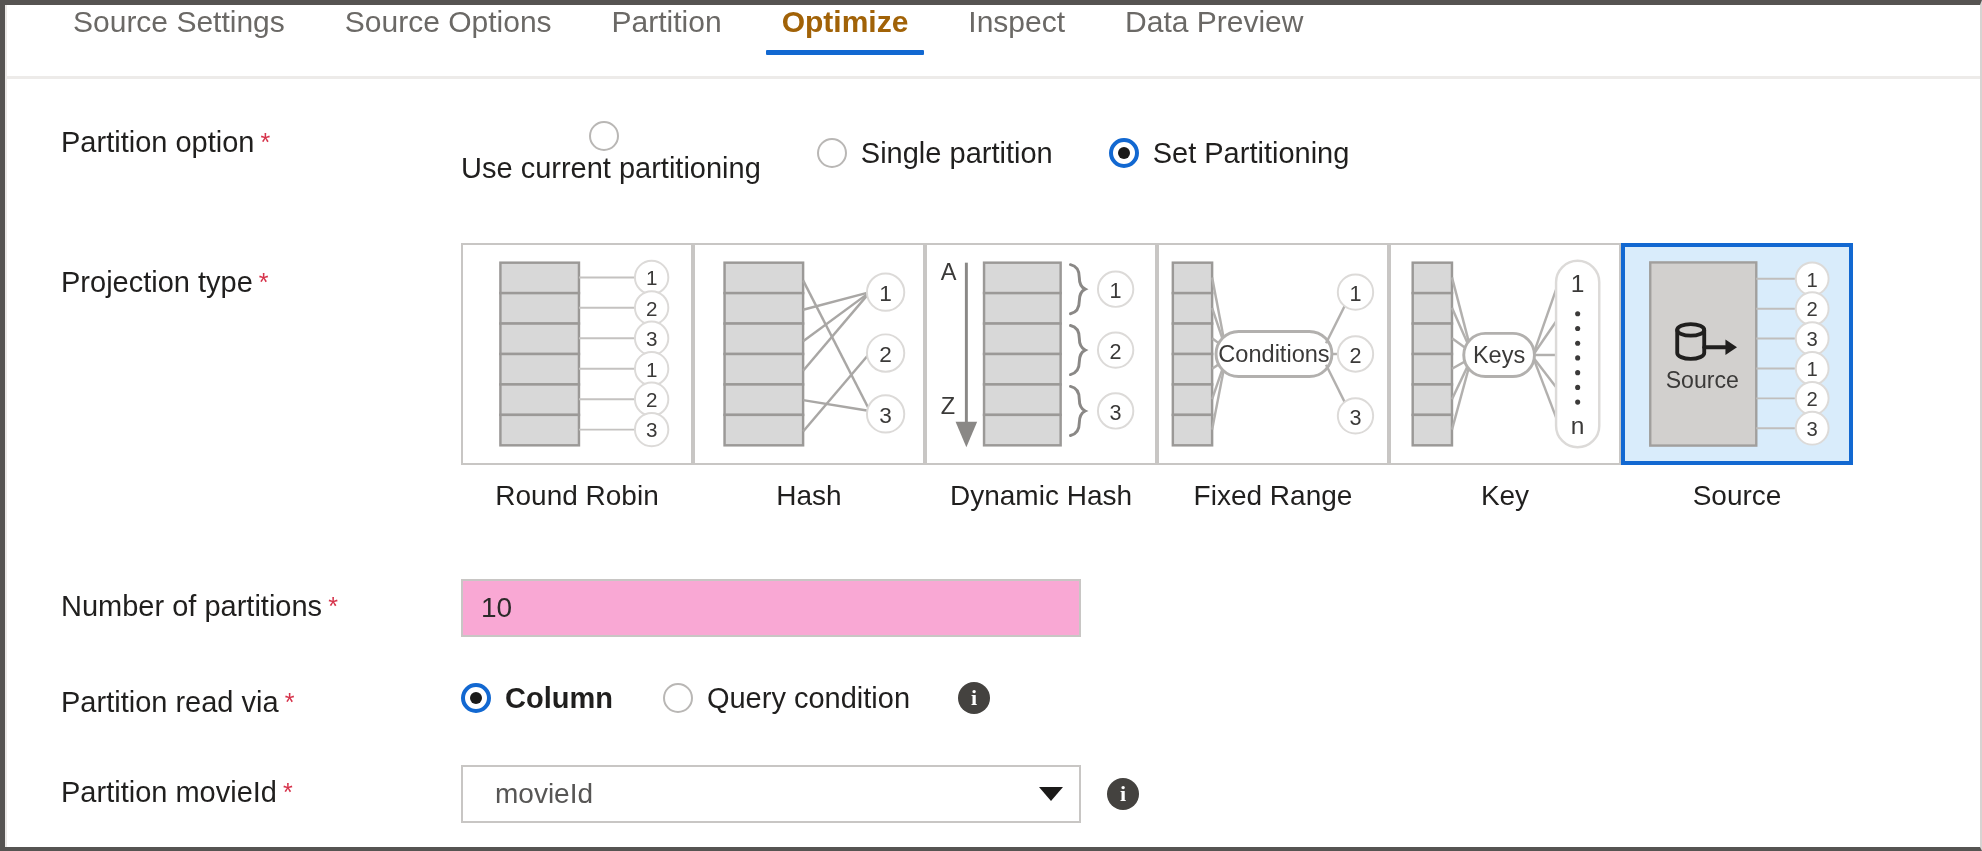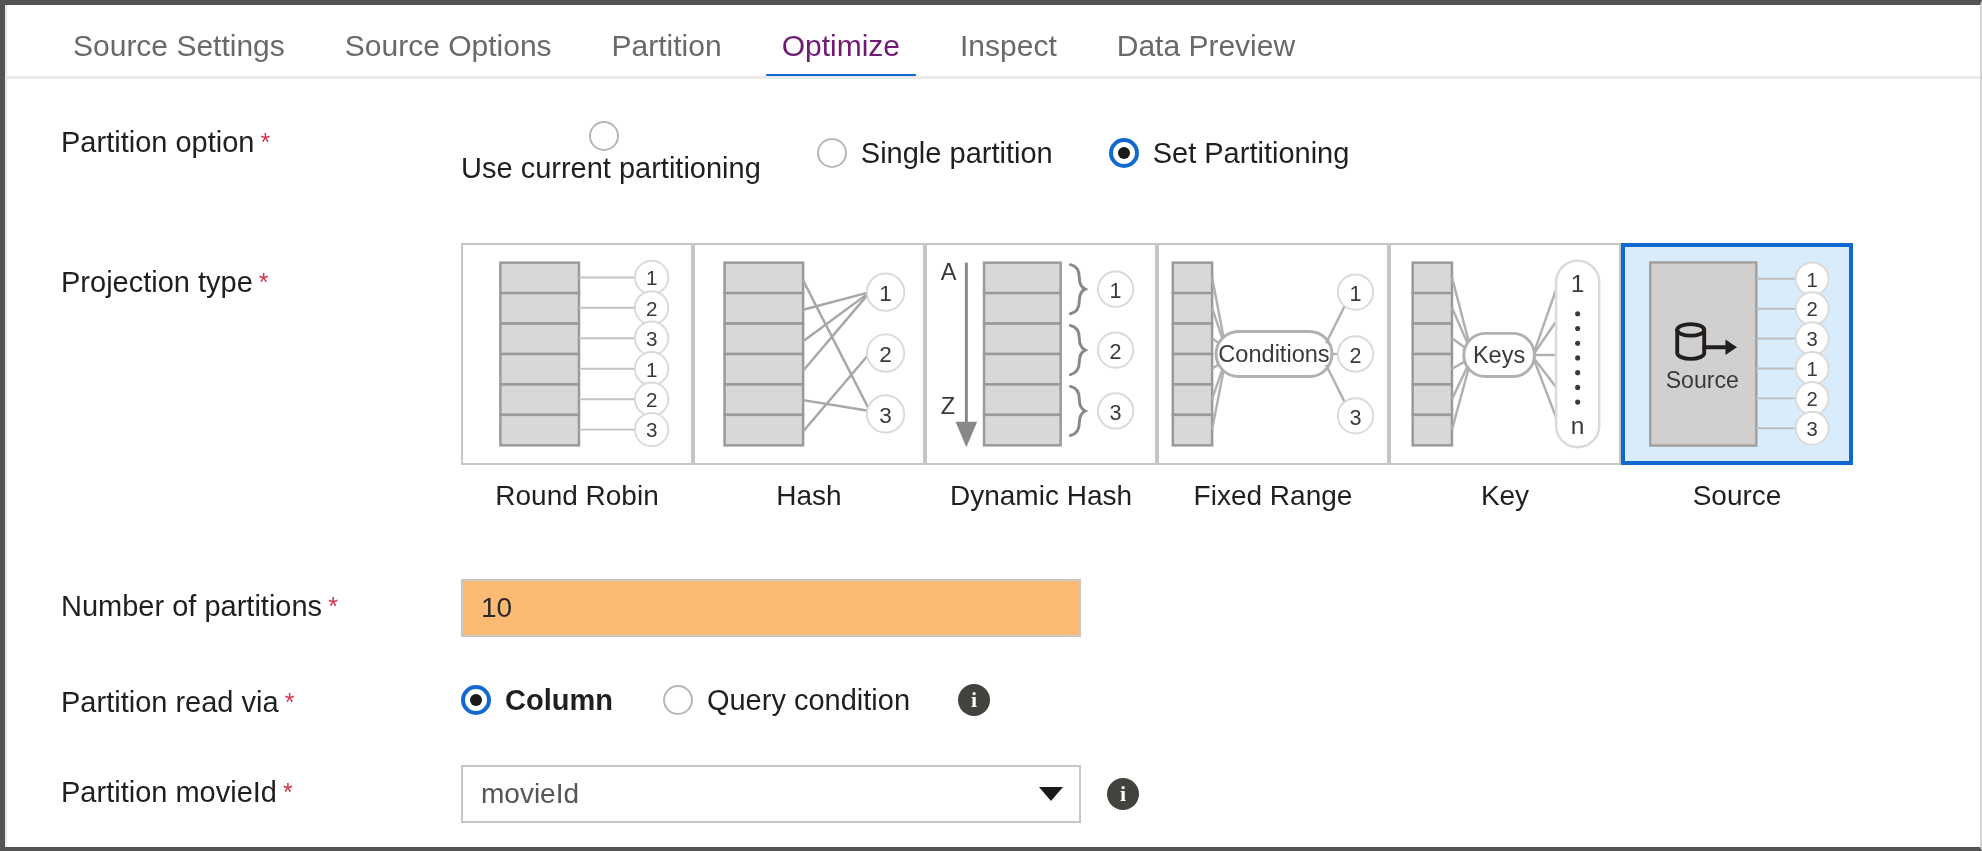--- a/index.html
+++ b/index.html
@@ -28,21 +28,21 @@
     width: 100%; height: 100%;
     background: #fff;
     border-left: 2px solid #eceae8;
   }
 
   
   .tabstrip {
     position: relative;
     height: 74px;
     display: flex;
-    align-items: flex-end;
+    align-items: flex-start;
     padding-left: 36px;
     background: #fff;
   }
   .tabstrip-rule {
     position: absolute;
     left: 0; right: 0; bottom: 0;
     height: 3px;
     background: #edebe9;
   }
   .tab {
@@ -50,21 +50,21 @@
     padding: 0 30px 16px 30px;
     font-size: 30px;
     line-height: 34px;
     color: #6b6966;
     white-space: nowrap;
     cursor: pointer;
     background: transparent;
     border: none;
     font-family: inherit;
   }
-  .tab.selected { color: #701a75; font-weight: 400; }
+  .tab.selected { color: #a16207; font-weight: 700; }
   .tab .tab-underline {
     position: absolute;
     left: 14px; right: 14px; bottom: 0;
     height: 5px;
     background: #1268d1;
     border-radius: 1px;
   }
 
   
   .form {
@@ -160,38 +160,38 @@
     white-space: nowrap;
     text-align: right;
   }
   .ptype-box svg { display: block; width: 100%; height: 100%; }
 
   
   .textbox {
     width: 620px;
     height: 58px;
     border: 2px solid #c8c6c4;
-    background: #fdba74;
+    background: #f9a8d4;
     display: flex;
     align-items: center;
     padding: 0 18px;
     font-size: 28px;
     color: #2b2a29;
   }
 
   
   .dropdown {
     width: 620px;
     height: 58px;
     border: 2px solid #c8c6c4;
     background: #fff;
     display: flex;
     align-items: center;
     justify-content: space-between;
-    padding: 0 16px 0 18px;
+    padding: 0 16px 0 32px;
     font-size: 28px;
     color: #575655;
     cursor: pointer;
   }
   .caret {
     width: 0; height: 0;
     border-left: 12px solid transparent;
     border-right: 12px solid transparent;
     border-top: 14px solid #1b1a19;
   }
@@ -521,21 +521,21 @@
       <div class="row-label" style="padding-top:10px;">
         <span>Number of partitions</span><span class="req">*</span>
       </div>
       <div class="row-field">
         <div class="textbox">
           <span>10</span>
         </div>
       </div>
     </div>
 
-    <div class="row" style="margin-top:44px;align-items:center;">
+    <div class="row" style="margin-top:44px;">
       <div class="row-label" style="padding-top:4px;">
         <span>Partition read via</span><span class="req">*</span>
       </div>
       <div class="row-field">
         <div class="radio-group">
 
           <div class="radio-opt checked" style="margin-right:50px;font-weight:bold;">
             <span class="radio-mark"></span>
             <span class="radio-label">Column</span>
           </div>

